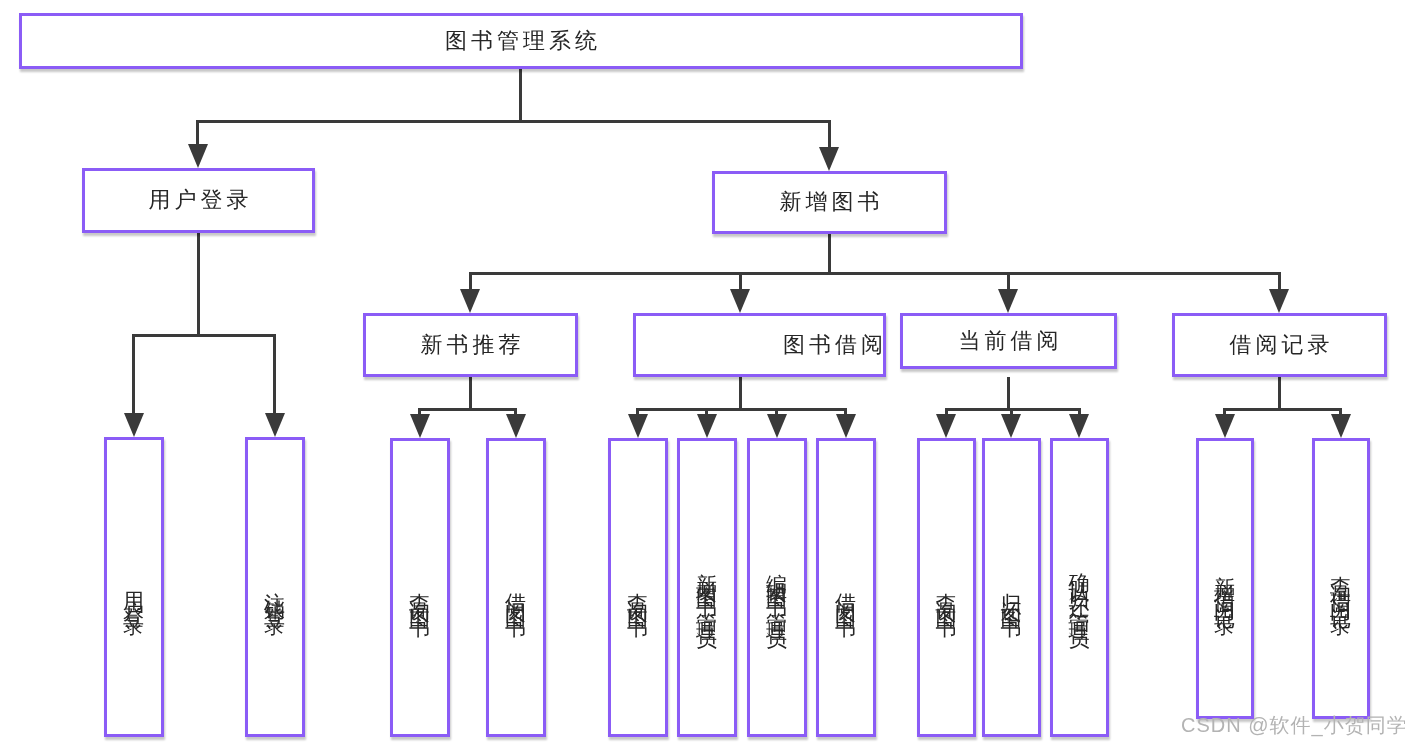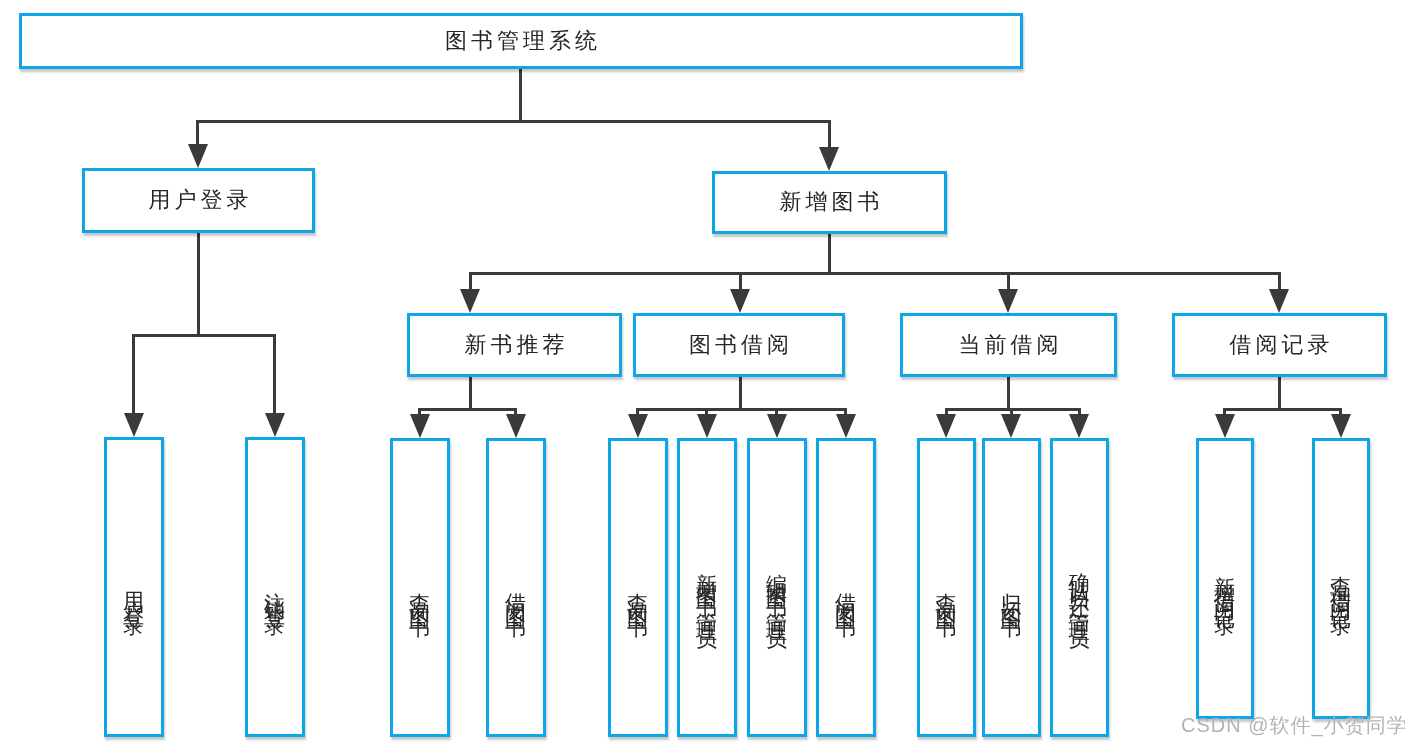--- a/index.html
+++ b/index.html
@@ -2,21 +2,21 @@
 <html><head>
 <meta charset="utf-8">
 <style>
   html,body{margin:0;padding:0;background:#fff;}
   .canvas{
     position:relative;width:1405px;height:747px;background:#ffffff;overflow:hidden;
     font-family:"Liberation Sans","DejaVu Sans",sans-serif;color:#262626;
   }
   .box{
     position:absolute;box-sizing:border-box;background:#ffffff;
-    border:3px solid #0ea5e9;display:flex;align-items:center;justify-content:center;
+    border:3px solid #8b5cf6;display:flex;align-items:center;justify-content:center;
     box-shadow:1px 3px 2px rgba(0,0,0,0.22);z-index:2;
   }
   .hbox .lbl{font-size:22px;letter-spacing:4px;margin-right:-4px;line-height:1.2;white-space:nowrap;}
   .vbox .lbl{
     writing-mode:vertical-rl;text-orientation:mixed;
     font-size:21px;letter-spacing:8px;margin-bottom:-8px;line-height:1;white-space:nowrap;
   }
   .vl,.hl{position:absolute;background:#3a3a3a;z-index:1;}
   .vl{width:3px;}
   .hl{height:3px;}
@@ -70,27 +70,27 @@
     <div class="vl" style="left:469px;top:272px;height:20px;"></div>
     <div class="ah" style="left:460px;top:289px;"></div>
     <div class="vl" style="left:739px;top:272px;height:20px;"></div>
     <div class="ah" style="left:730px;top:289px;"></div>
     <div class="vl" style="left:1007px;top:272px;height:20px;"></div>
     <div class="ah" style="left:998px;top:289px;"></div>
     <div class="vl" style="left:1278px;top:272px;height:20px;"></div>
     <div class="ah" style="left:1269px;top:289px;"></div>
   </div>
 
-  <div class="box hbox" style="left:363px;top:313px;width:215px;height:64px;margin-left:44px;">
+  <div class="box hbox" style="left:363px;top:313px;width:215px;height:64px;">
     <span class="lbl">新书推荐</span>
   </div>
-  <div class="box hbox" style="left:633px;top:313px;width:212px;height:64px;">
+  <div class="box hbox" style="left:633px;top:313px;width:253px;height:64px;justify-content:flex-end;">
     <span class="lbl">图书借阅</span>
   </div>
-  <div class="box hbox" style="left:900px;top:313px;width:217px;height:64px;">
+  <div class="box hbox" style="left:900px;top:313px;width:217px;height:56px;">
     <span class="lbl">当前借阅</span>
   </div>
   <div class="box hbox" style="left:1172px;top:313px;width:215px;height:64px;">
     <span class="lbl">借阅记录</span>
   </div>
 
   <div>
     <div class="vl" style="left:469px;top:377px;height:33px;"></div>
     <div class="hl" style="left:419px;top:408px;width:98px;"></div>
     <div class="vl" style="left:418px;top:408px;height:12px;"></div>

